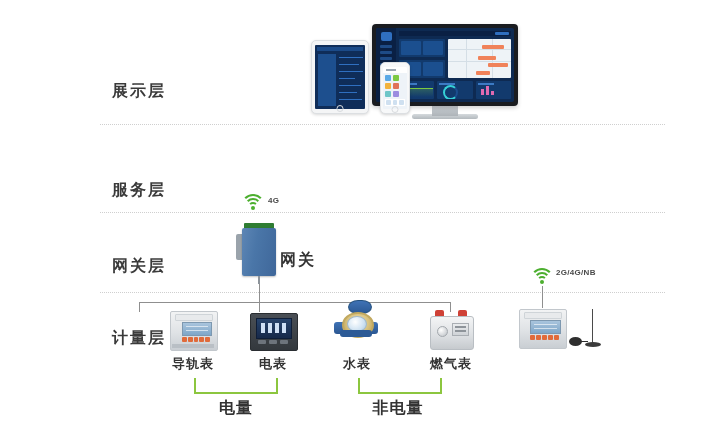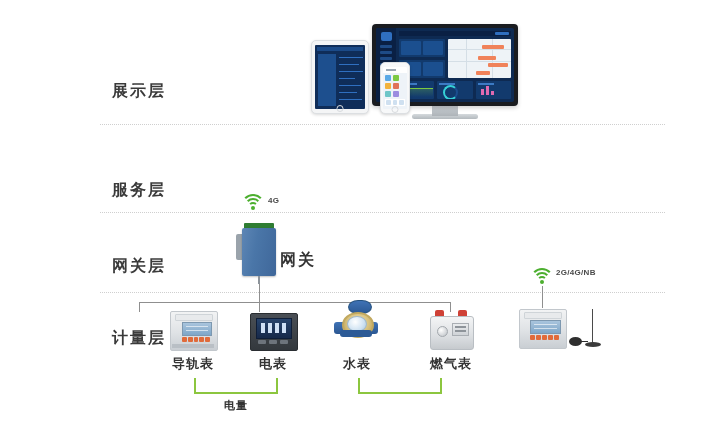--- a/index.html
+++ b/index.html
@@ -151,21 +151,21 @@
   .arcm-btns{position:absolute;left:11px;top:26px;width:29px;height:5px;display:flex;gap:1px;}
   .arcm-btns b{flex:1;background:#e06a3a;border-radius:1px;}
   .ant-rod{position:absolute;left:73px;top:0px;width:1px;height:34px;background:#4a4a4a;}
   .ant-base{position:absolute;left:66px;top:33px;width:16px;height:5px;background:#3b3b3b;border-radius:50%;}
   .ant-plug{position:absolute;left:50px;top:28px;width:13px;height:9px;background:#2f2f2f;border-radius:50%;}
   .ant-wire{position:absolute;left:60px;top:32px;width:9px;height:1px;background:#2f2f2f;}
 
   
   .bracket{position:absolute;border:2px solid #8cc63f;border-top:none;height:14px;}
   .group-label{
-    position:absolute;font-size:11px;font-weight:700;color:#333;letter-spacing:1px;
+    position:absolute;font-size:16px;font-weight:700;color:#333;letter-spacing:1px;
     text-align:center;white-space:nowrap;
   }
 
   
   
   .mon-frame{position:absolute;left:372px;top:24px;width:146px;height:82px;
     background:#1a1c20;border-radius:4px;padding:4px;box-sizing:border-box;
     box-shadow:0 2px 4px rgba(0,0,0,.18);}
   .mon-screen{position:relative;width:100%;height:100%;background:#0e2a52;
     border-radius:2px;overflow:hidden;display:flex;}
@@ -445,14 +445,15 @@
     <div class="ant-rod"></div>
     <div class="ant-base"></div>
     <div class="ant-wire"></div>
     <div class="ant-plug"></div>
   </div>
 
   <div class="bracket" style="left:194px;top:378px;width:80px;"></div>
   <div class="group-label" style="left:194px;top:398px;width:84px;">电量</div>
 
   <div class="bracket" style="left:358px;top:378px;width:80px;"></div>
+  <div class="group-label" style="left:356px;top:398px;width:84px;">非电量</div>
 
 </div>
 
 </body></html>

